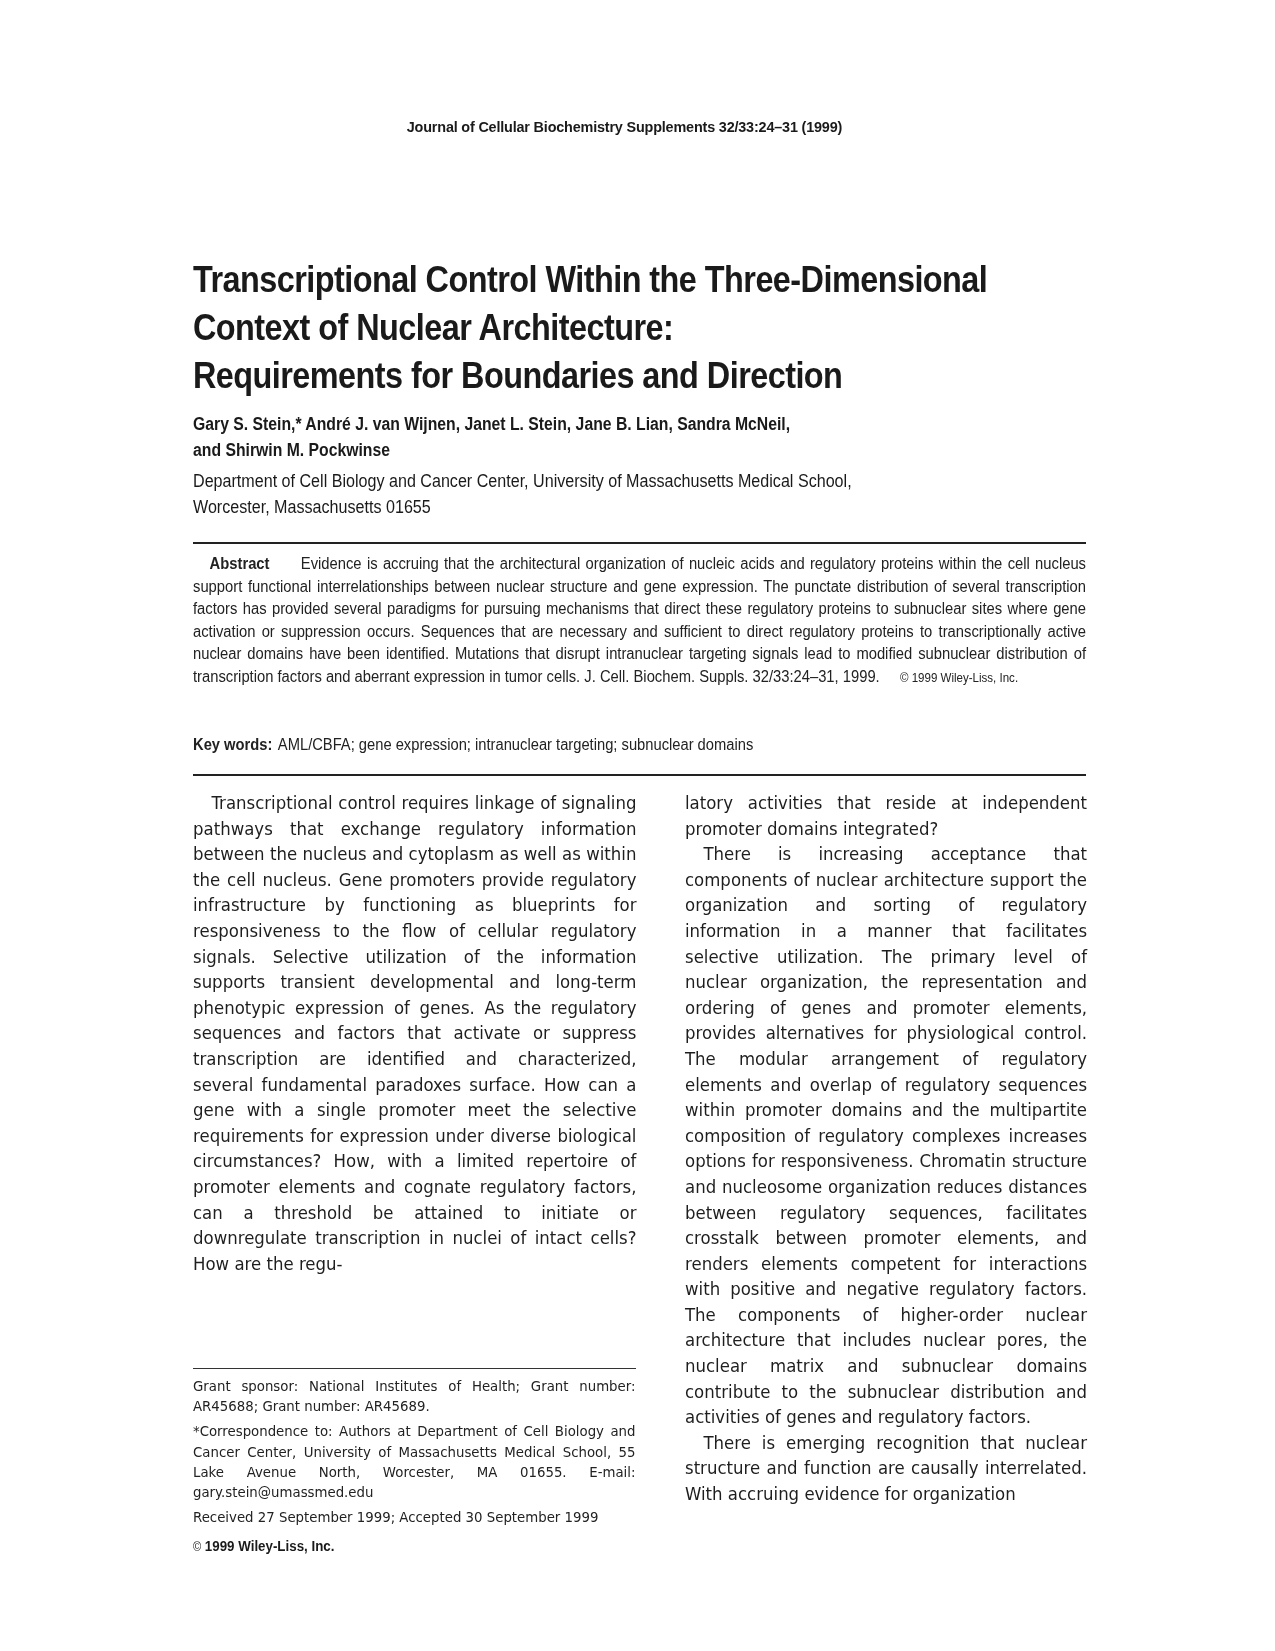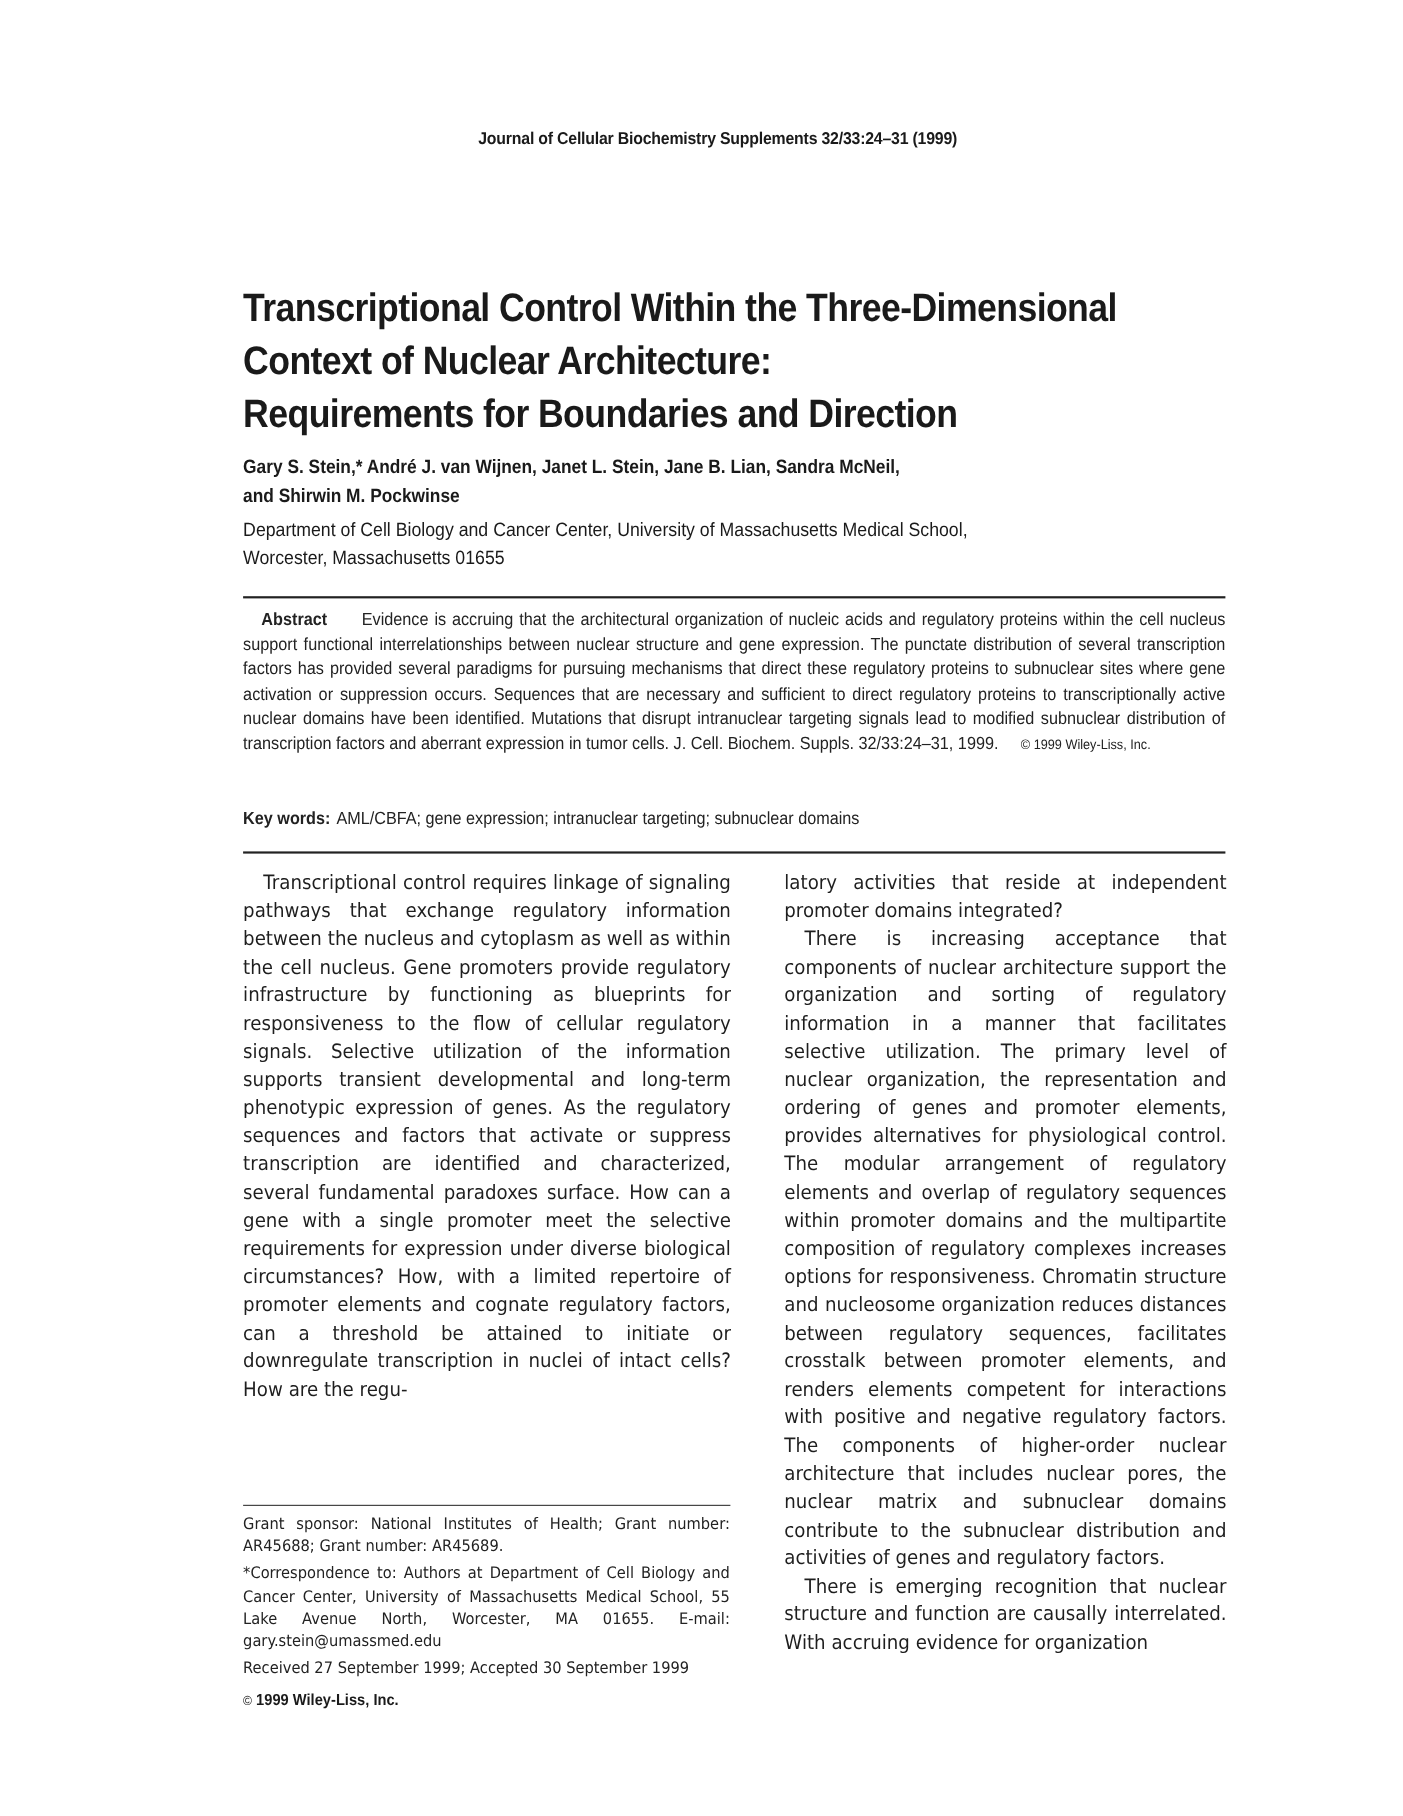--- a/index.html
+++ b/index.html
@@ -1,17 +1,17 @@
 <!DOCTYPE html>
 <html><head>
 <meta charset="utf-8">
 <style>
   html, body { margin: 0; padding: 0; background: #ffffff; }
   body { width: 1275px; height: 1651px; position: relative; color: #1a1a1a; overflow: hidden; }
-  .page { position: absolute; left: 0; top: 0; width: 1031px; height: 1651px; margin-left: 28px; }
+  .page { position: absolute; left: 0; top: 0; width: 1031px; height: 1651px; }
 
   .running-head {
     position: absolute; right: 189px; top: 118px;
     font-family: "Liberation Sans", sans-serif; font-weight: bold; font-size: 15.5px;
     letter-spacing: -0.2px; transform: scaleX(0.93); transform-origin: right center;
   }
 
   .title {
     position: absolute; left: 193px; top: 256px; width: 900px;
     font-family: "Liberation Sans", sans-serif; font-weight: bold; font-size: 36px;

